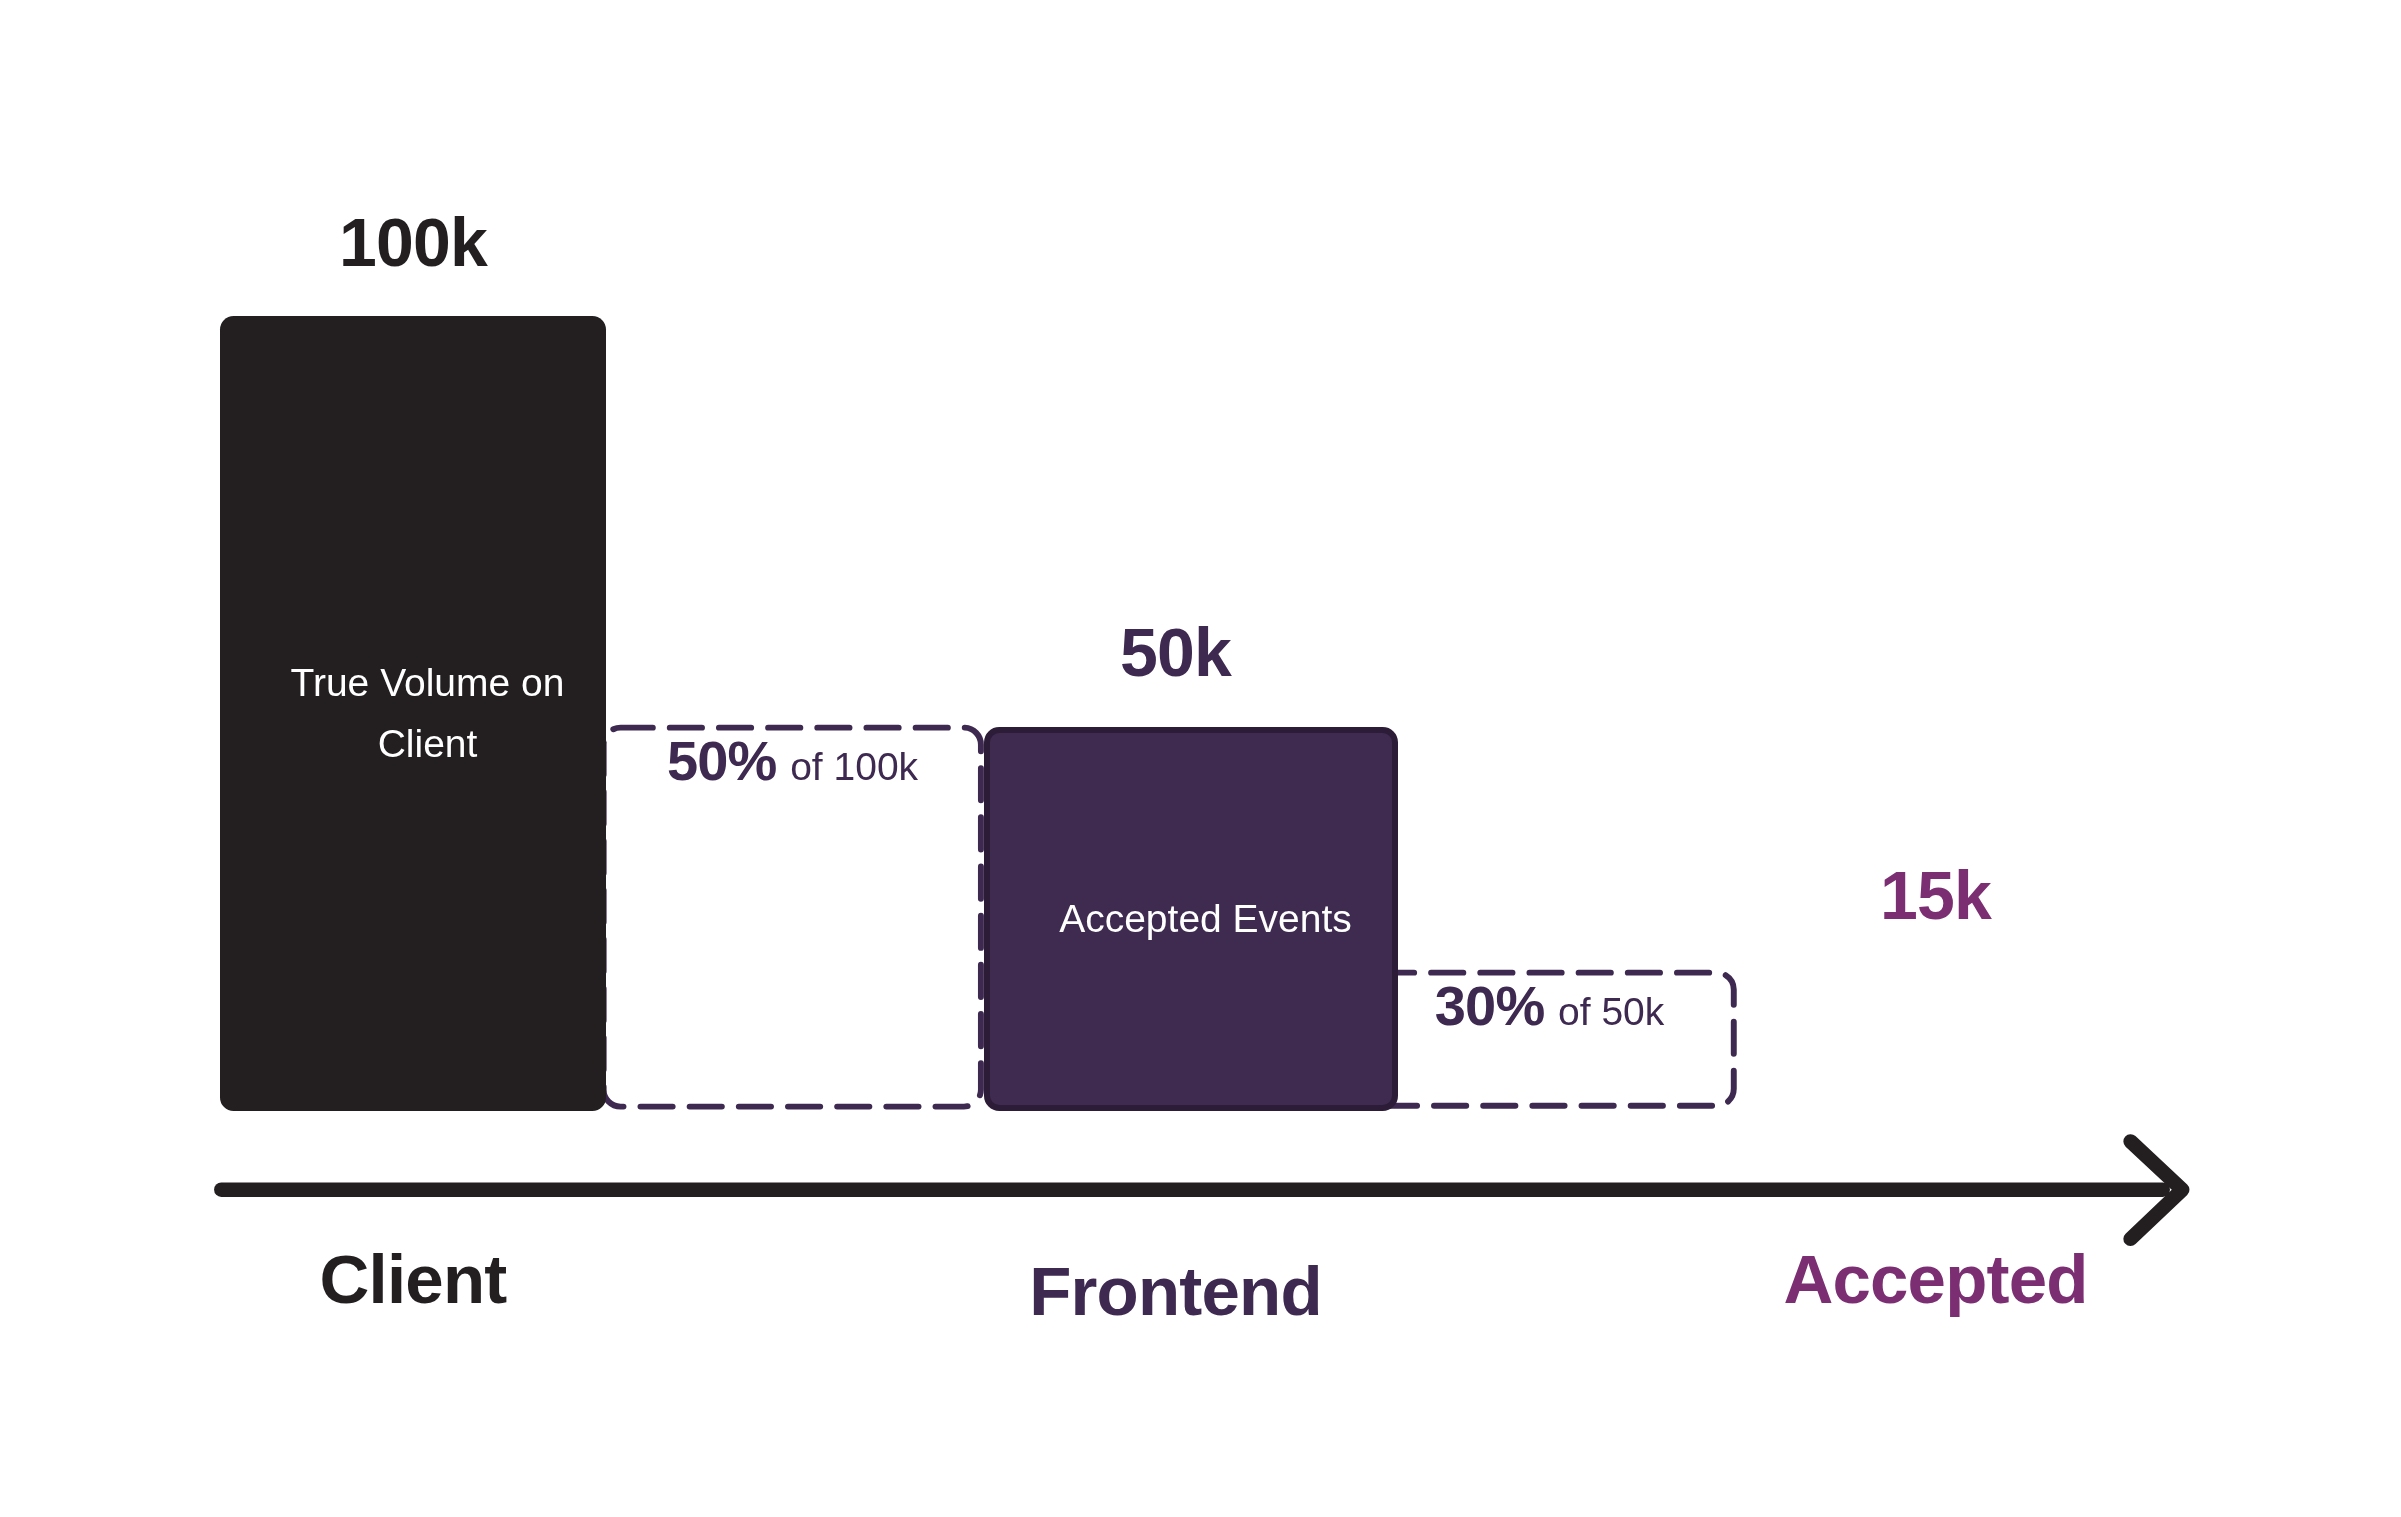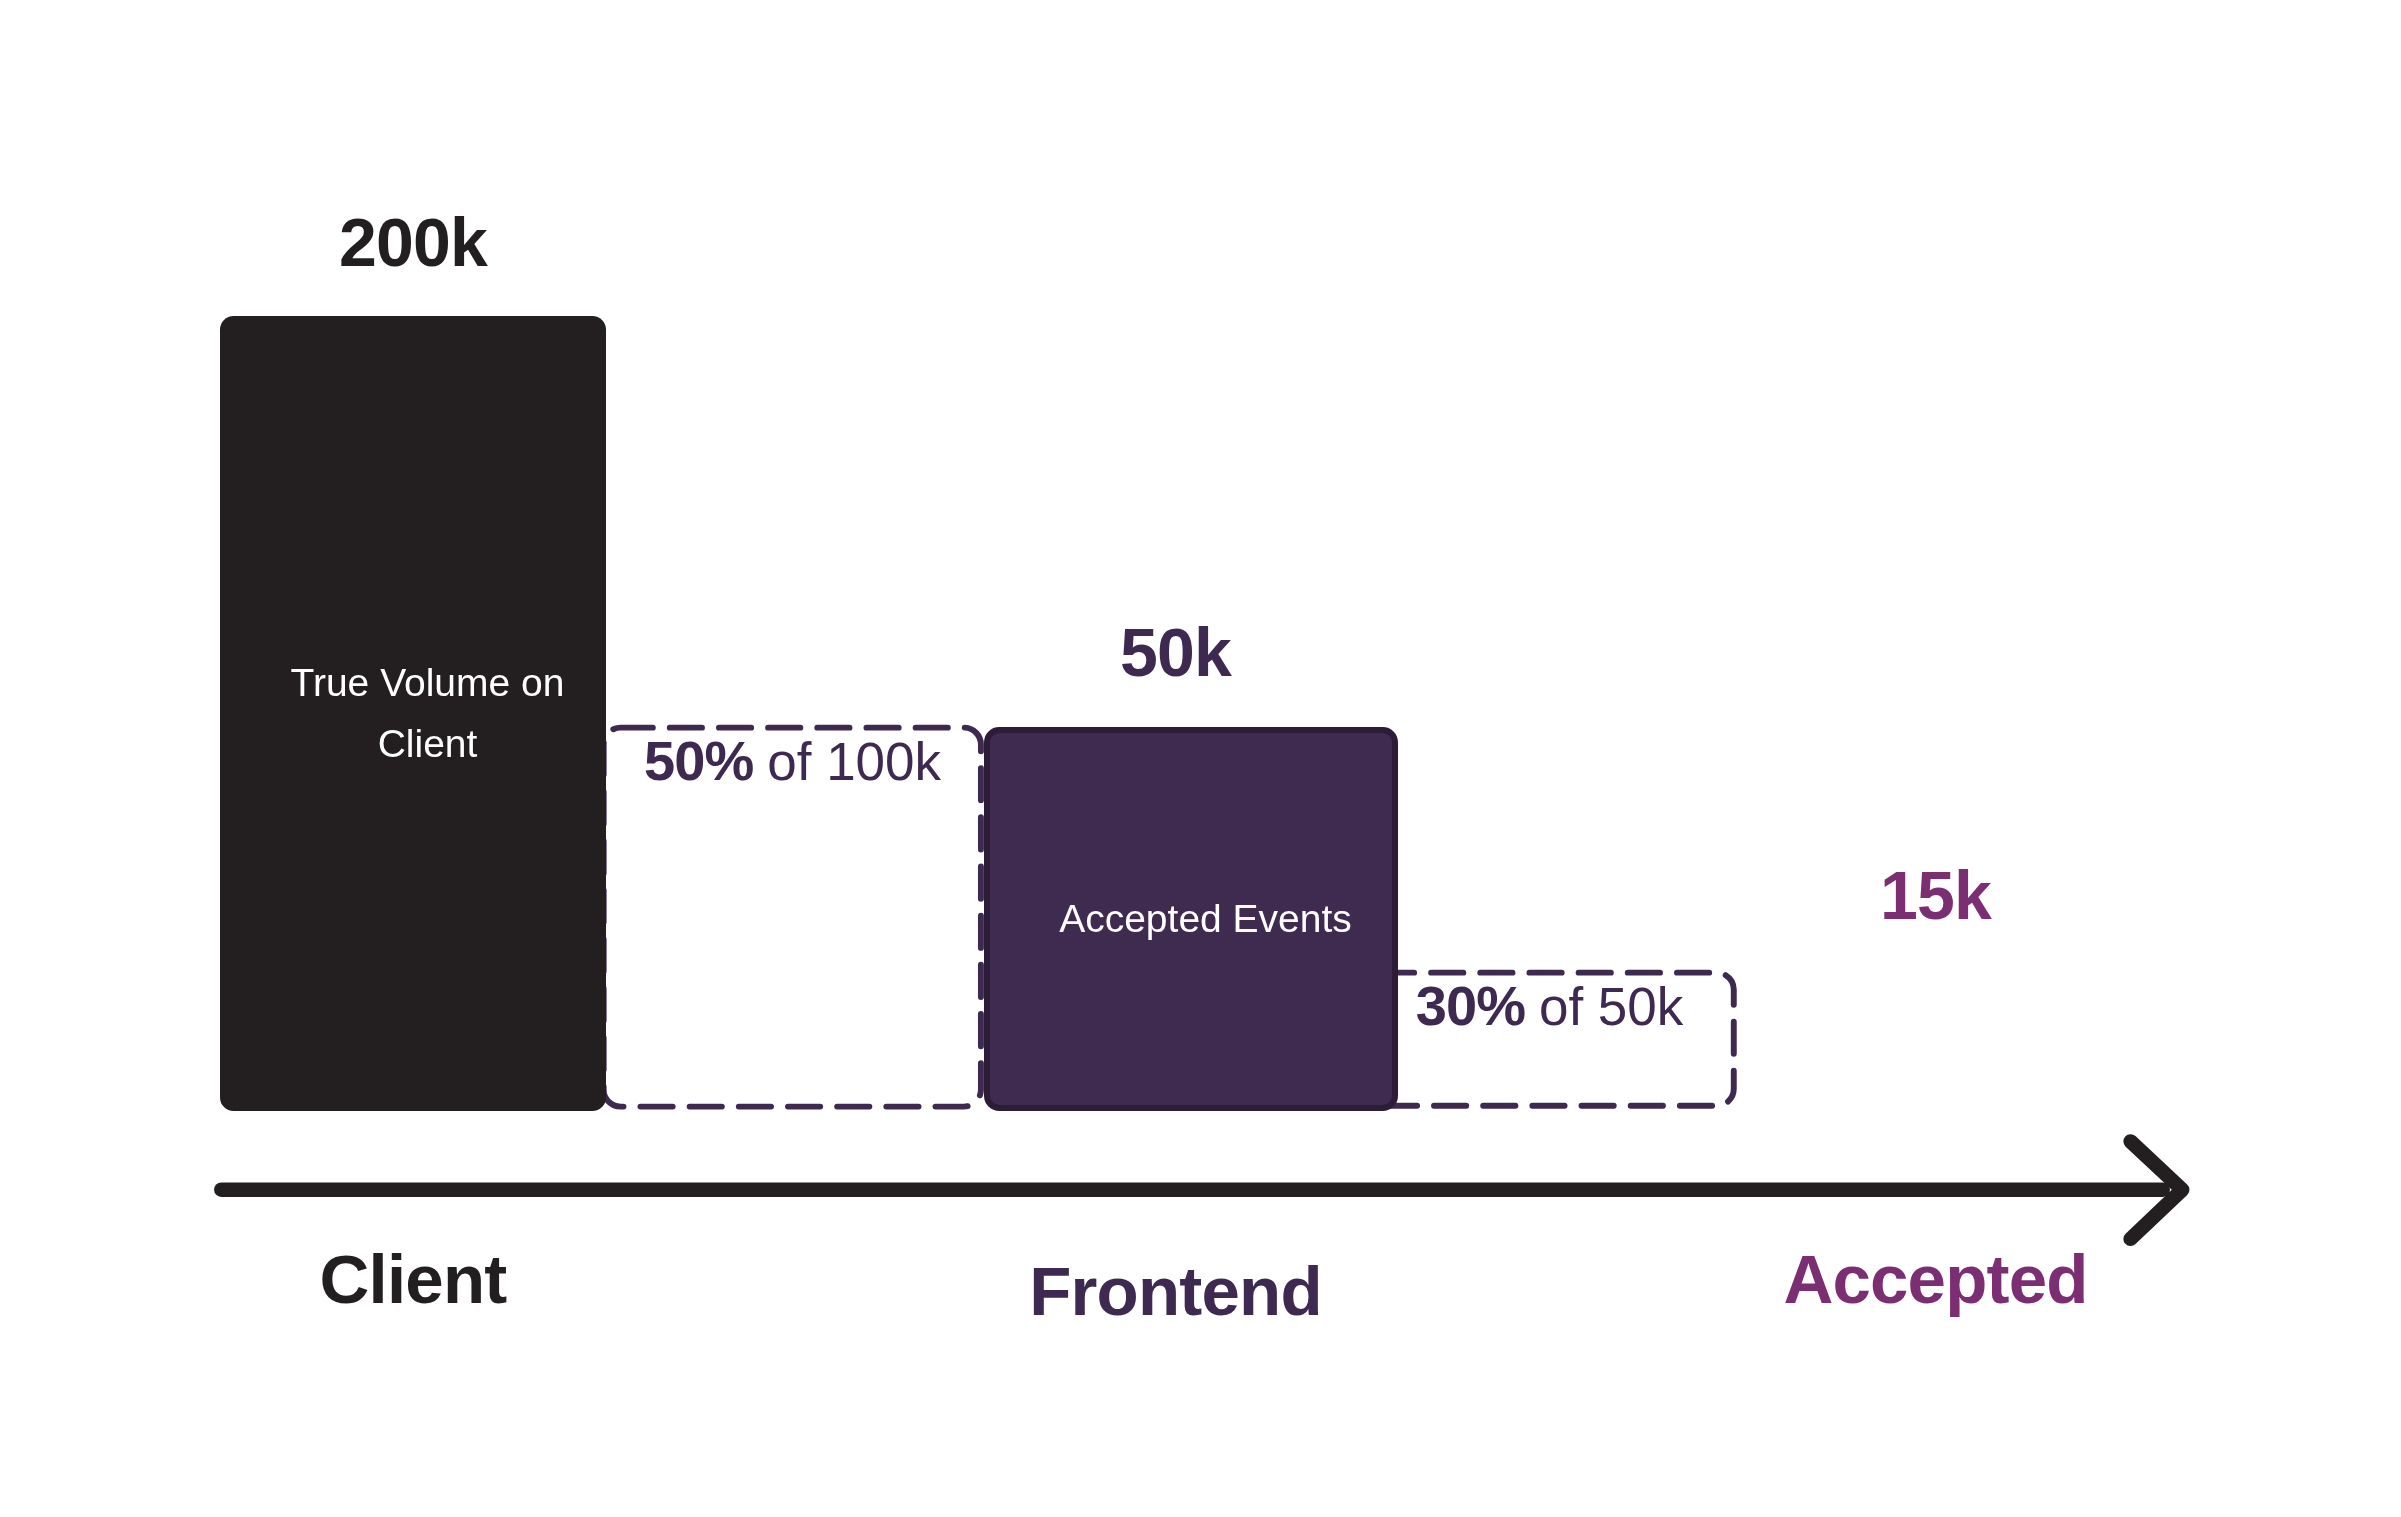--- a/index.html
+++ b/index.html
@@ -79,21 +79,21 @@
     display:flex;
     align-items:baseline;
     justify-content:center;
     gap:13.6px;
     color:var(--purple-text);
     white-space:nowrap;
   }
   .drop-note-1 { left:604px; top:728px; width:377px; height:379px; }
   .drop-note-2 { left:1365px; top:973px; width:369px; height:133px; }
   .drop-pct { font-size:56px; font-weight:600; letter-spacing:-0.8px; }
-  .drop-of  { font-size:53px; font-weight:500; }
+  .drop-of  { font-size:39px; font-weight:500; }
   .axis-label {
     position:absolute;
     top:1245px;
     height:76px;
     text-align:center;
     font-size:69px;
     font-weight:700;
     line-height:1;
     letter-spacing:-0.8px;
   }
@@ -108,21 +108,21 @@
 
   <svg class="overlay" viewBox="0 0 2832 1790" xmlns="http://www.w3.org/2000/svg">
     <rect class="dashed-rect" x="712" y="858" width="445" height="447" rx="20"></rect>
     <rect class="dashed-rect" x="1610" y="1147" width="435" height="157" rx="20"></rect>
     <g>
       <line class="arrow-stroke" x1="261" y1="1403" x2="2551" y2="1403"></line>
       <path class="arrow-stroke" d="M 2513 1346 L 2574 1403 L 2513 1461"></path>
     </g>
   </svg>
 
-  <div class="num-label num-100k">200k</div>
+  <div class="num-label num-100k">100k</div>
   <div class="num-label num-50k">50k</div>
   <div class="num-label num-15k">15k</div>
 
   <div class="bar bar-black">
     <div class="bar-inner-label">True Volume on Client</div>
   </div>
 
   <div class="bar bar-purple">
     <div class="bar-inner-label">Accepted Events</div>
   </div>

